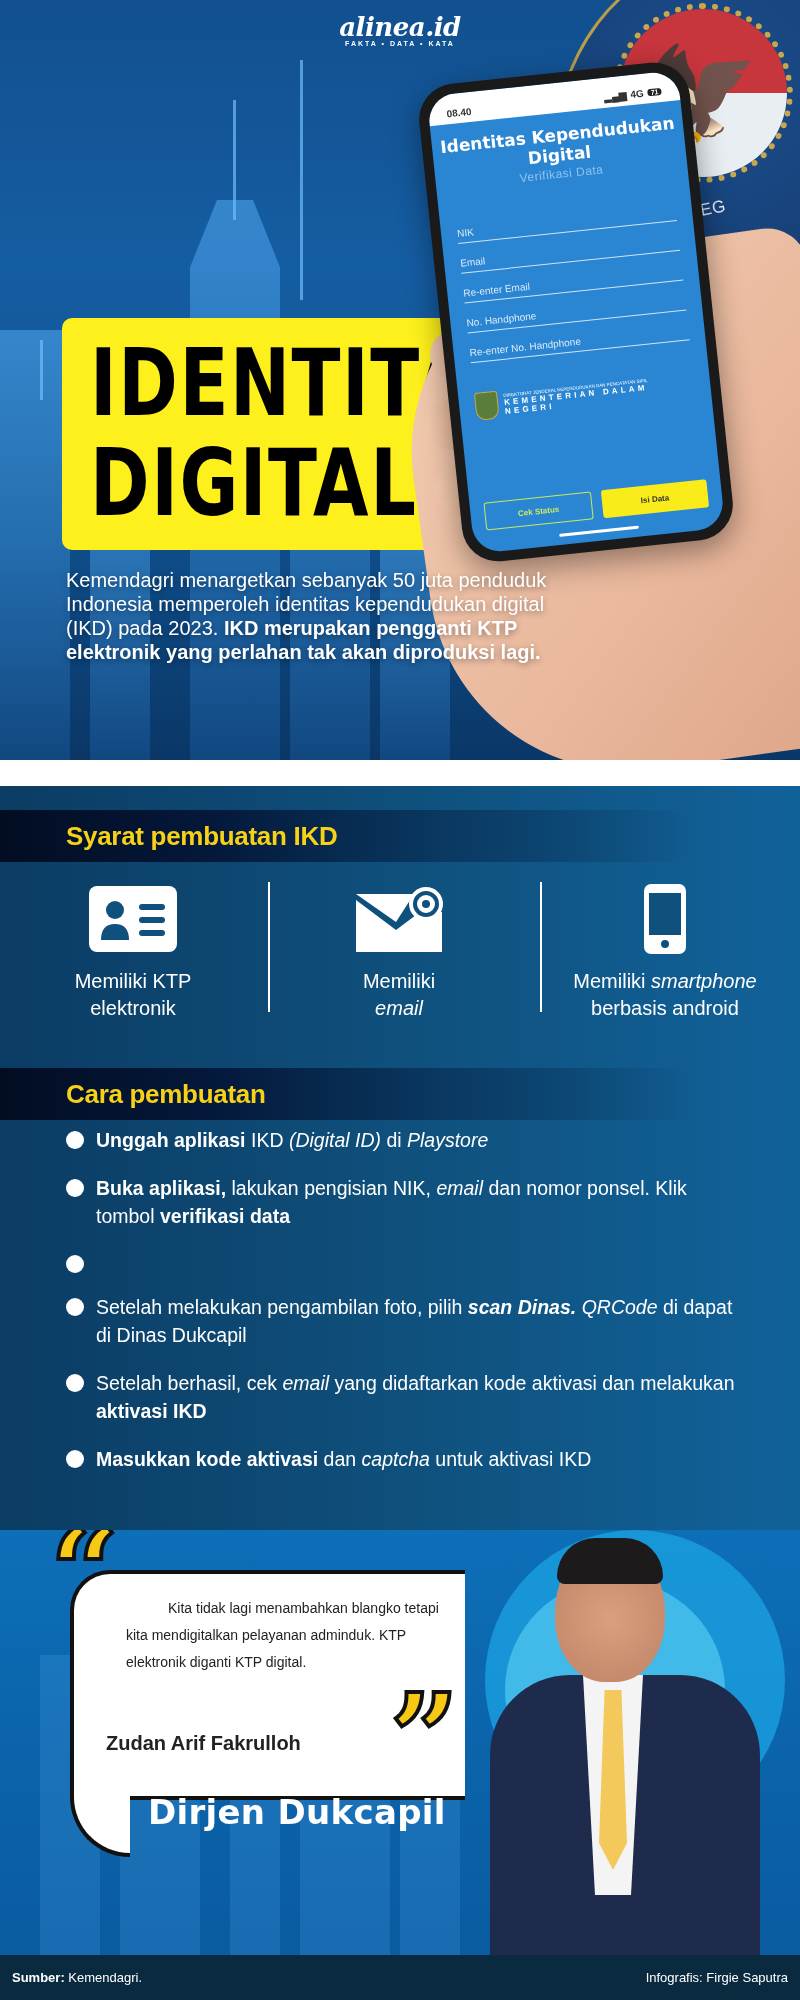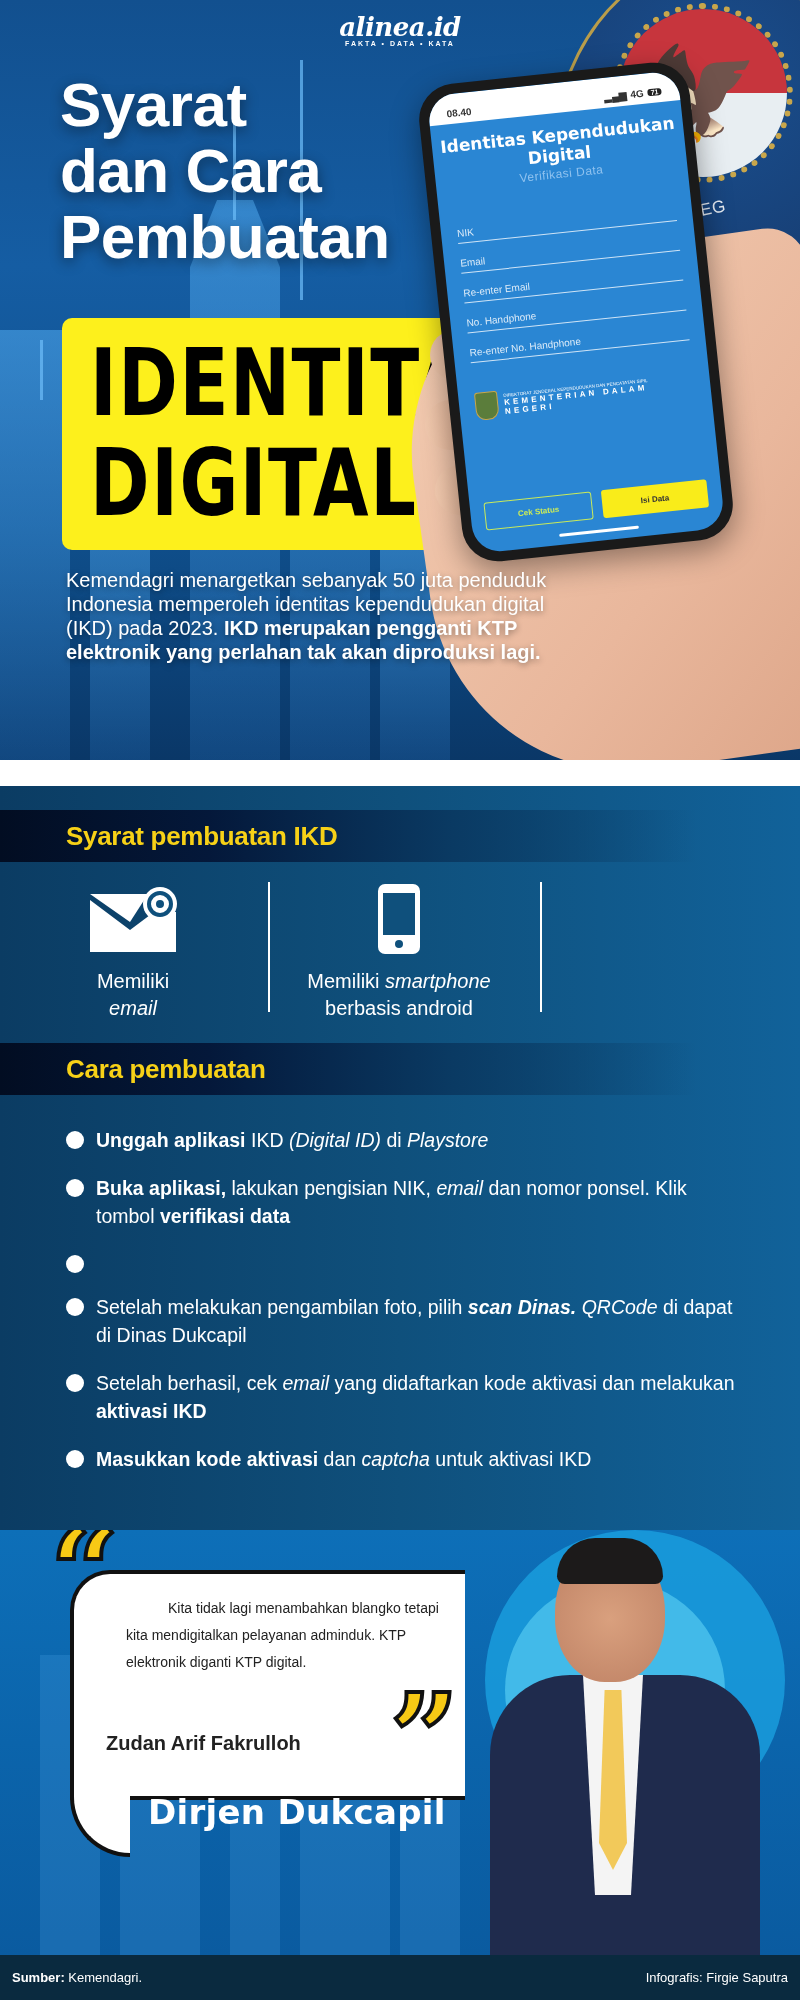--- a/index.html
+++ b/index.html
@@ -137,25 +137,20 @@
         </div>
       <div class="garuda">🦅</div>
       <div class="emblem-text">ERIAN DALAM NEG</div>
     </div>
 
     <div class="logo">
       <div class="brand">alinea.id</div>
       <div class="tag">FAKTA • DATA • KATA</div>
     </div>
 
-    <div class="title">
-      <div>Syarat</div>
-      <div>dan Cara</div>
-      <div>Pembuatan</div>
-    </div>
 
     <div class="yellow-box">
       <div class="big">
         <div>IDENTITAS</div>
         <div>DIGITAL</div>
       </div>
     </div>
 
     <div class="hand"></div>
     <div class="finger" style="left:430px;top:330px;width:70px;height:50px;"></div>
@@ -204,20 +199,33 @@
   <div class="white-gap"></div>
 
   <section class="sec2">
     <div class="band" style="top:24px;">
       <h2>Syarat pembuatan IKD</h2>
     </div>
 
     <div class="reqs">
       <div class="req">
         <div class="ico">
+          <svg width="88" height="66" viewBox="0 0 88 66">
+              <rect x="0" y="0" width="88" height="66" rx="8" fill="#fff"></rect>
+              <circle cx="26" cy="24" r="9" fill="#0f507c"></circle>
+              <path d="M12 54 Q12 38 26 38 Q40 38 40 54 Z" fill="#0f507c"></path>
+              <rect x="50" y="18" width="26" height="6" rx="3" fill="#0f507c"></rect>
+              <rect x="50" y="31" width="26" height="6" rx="3" fill="#0f507c"></rect>
+              <rect x="50" y="44" width="26" height="6" rx="3" fill="#0f507c"></rect>
+            </svg>
+        </div>
+        <div class="lbl"><span>Memiliki KTP</span><br><span>elektronik</span></div>
+      </div>
+      <div class="req">
+        <div class="ico">
           <svg width="90" height="70" viewBox="0 0 90 70">
               <path d="M2 16 L42 46 L66 28 L88 28 L88 68 L2 68 Z" fill="#fff"></path>
               <path d="M2 10 L60 10 L42 38 Z" fill="#fff"></path>
               <circle cx="72" cy="20" r="17" fill="#fff"></circle>
               <circle cx="72" cy="20" r="11" fill="none" stroke="#0f507c" stroke-width="4"></circle>
               <circle cx="72" cy="20" r="4" fill="#0f507c"></circle>
             </svg>
         </div>
         <div class="lbl"><span>Memiliki</span><br><i>email</i></div>
       </div>
@@ -228,21 +236,21 @@
               <rect x="5" y="9" width="32" height="42" fill="#0f507c"></rect>
               <circle cx="21" cy="60" r="4" fill="#0f507c"></circle>
             </svg>
         </div>
         <div class="lbl"><span>Memiliki </span><i>smartphone</i><br><span>berbasis android</span></div>
       </div>
     </div>
     <div class="divider" style="left:268px;"></div>
     <div class="divider" style="left:540px;"></div>
 
-    <div class="band" style="top:257px;text-align:right;">
+    <div class="band" style="top:282px;text-align:right;">
       <h2>Cara pembuatan</h2>
     </div>
 
     <div class="steps" id="steps">
         <div class="step">
           <span class="dot"></span>
           <span><b>Unggah aplikasi</b><span> IKD </span><i>(Digital ID)</i><span> di </span><i>Playstore</i></span>
         </div>
         <div class="step">
           <span class="dot"></span>

